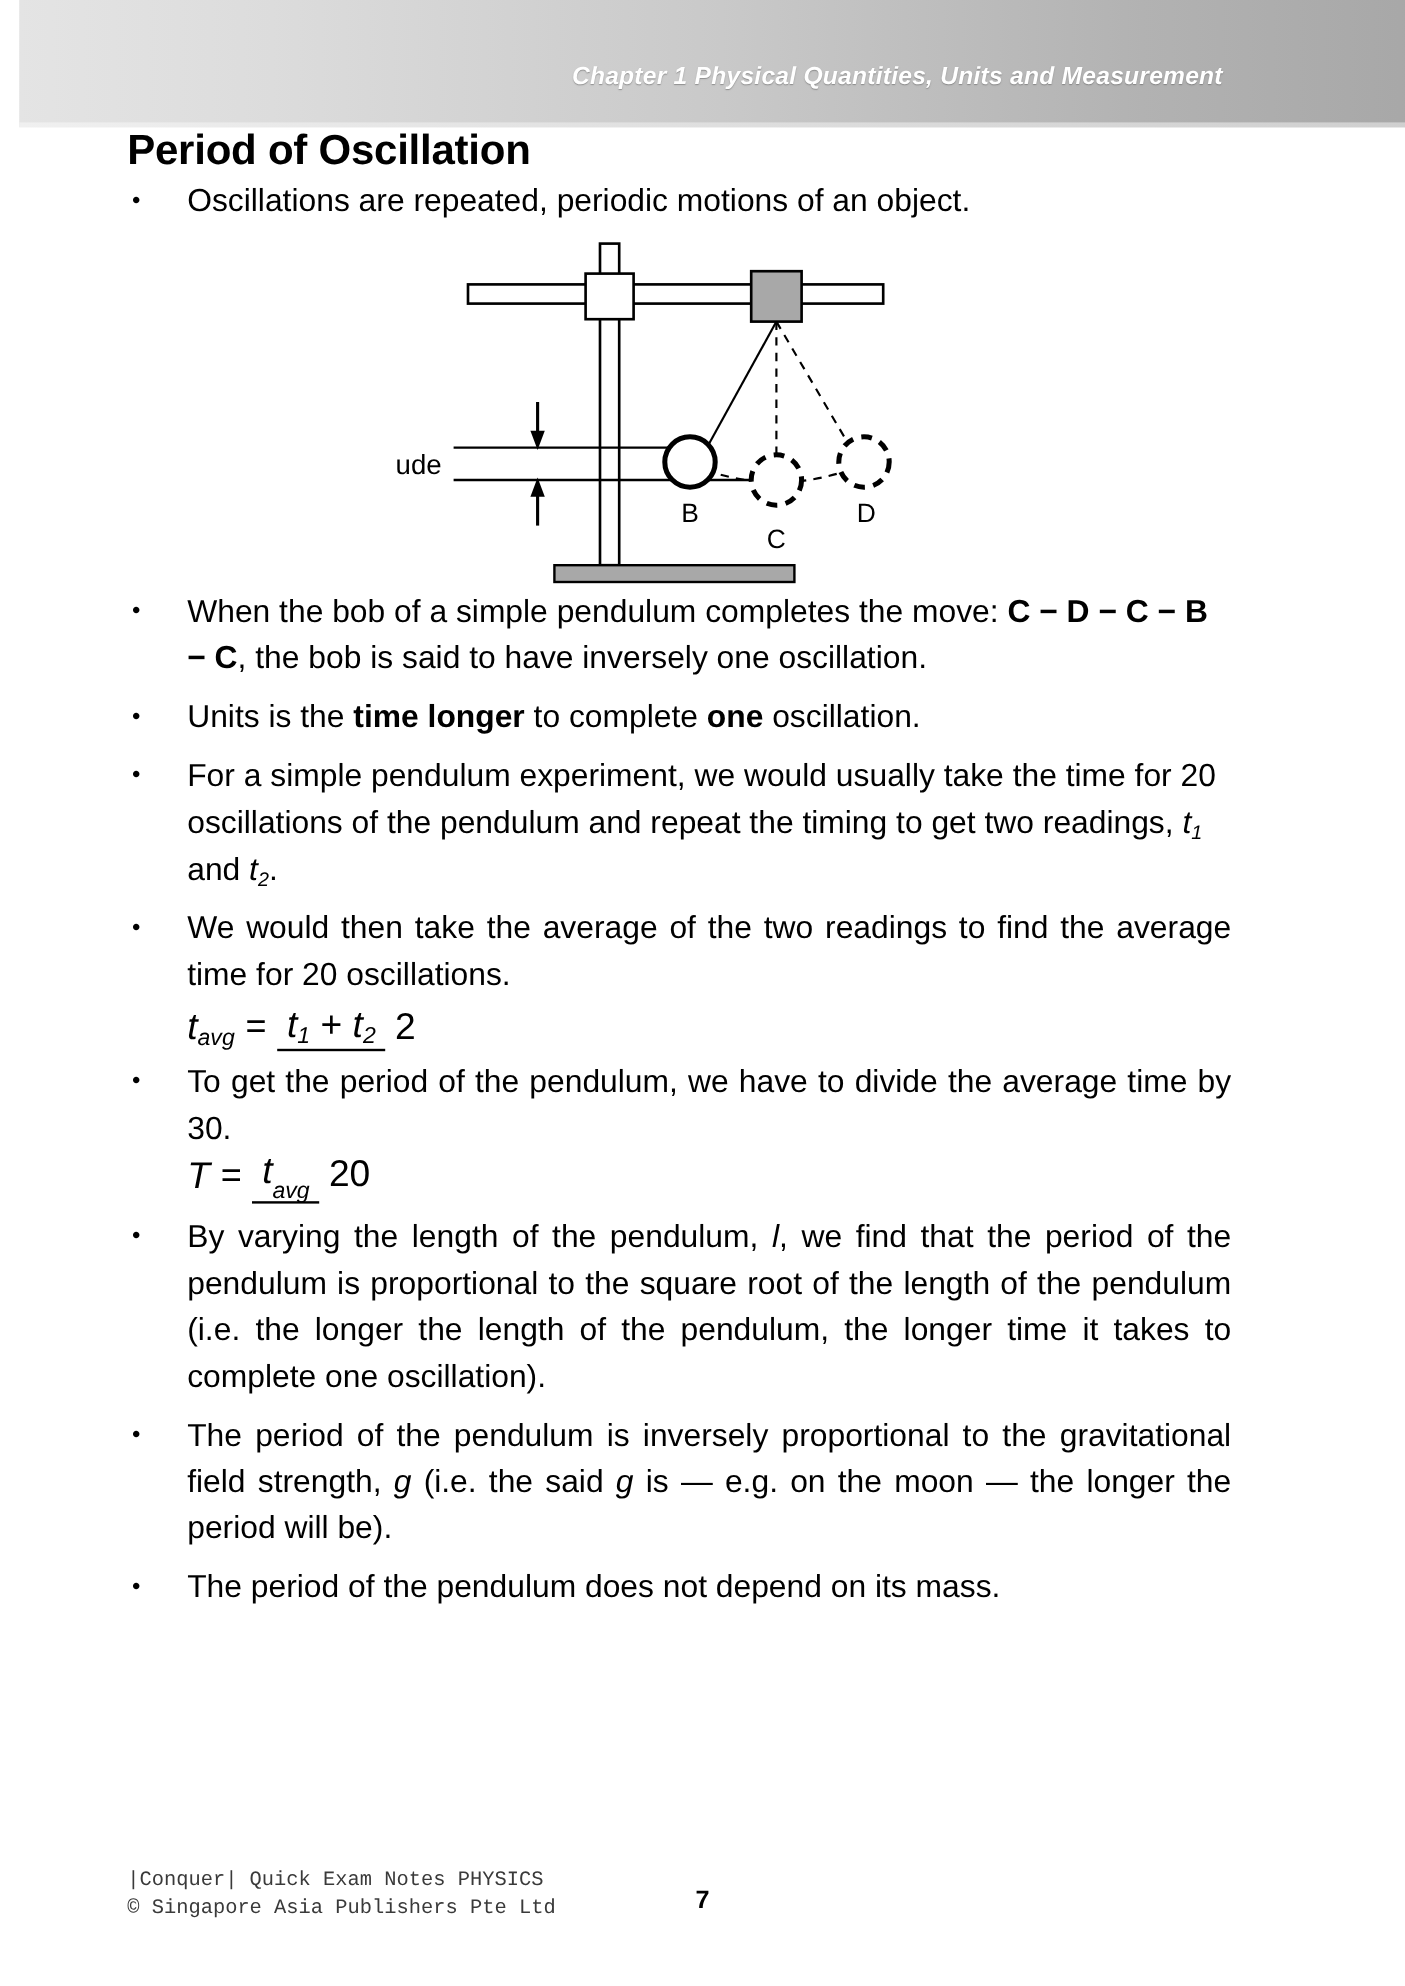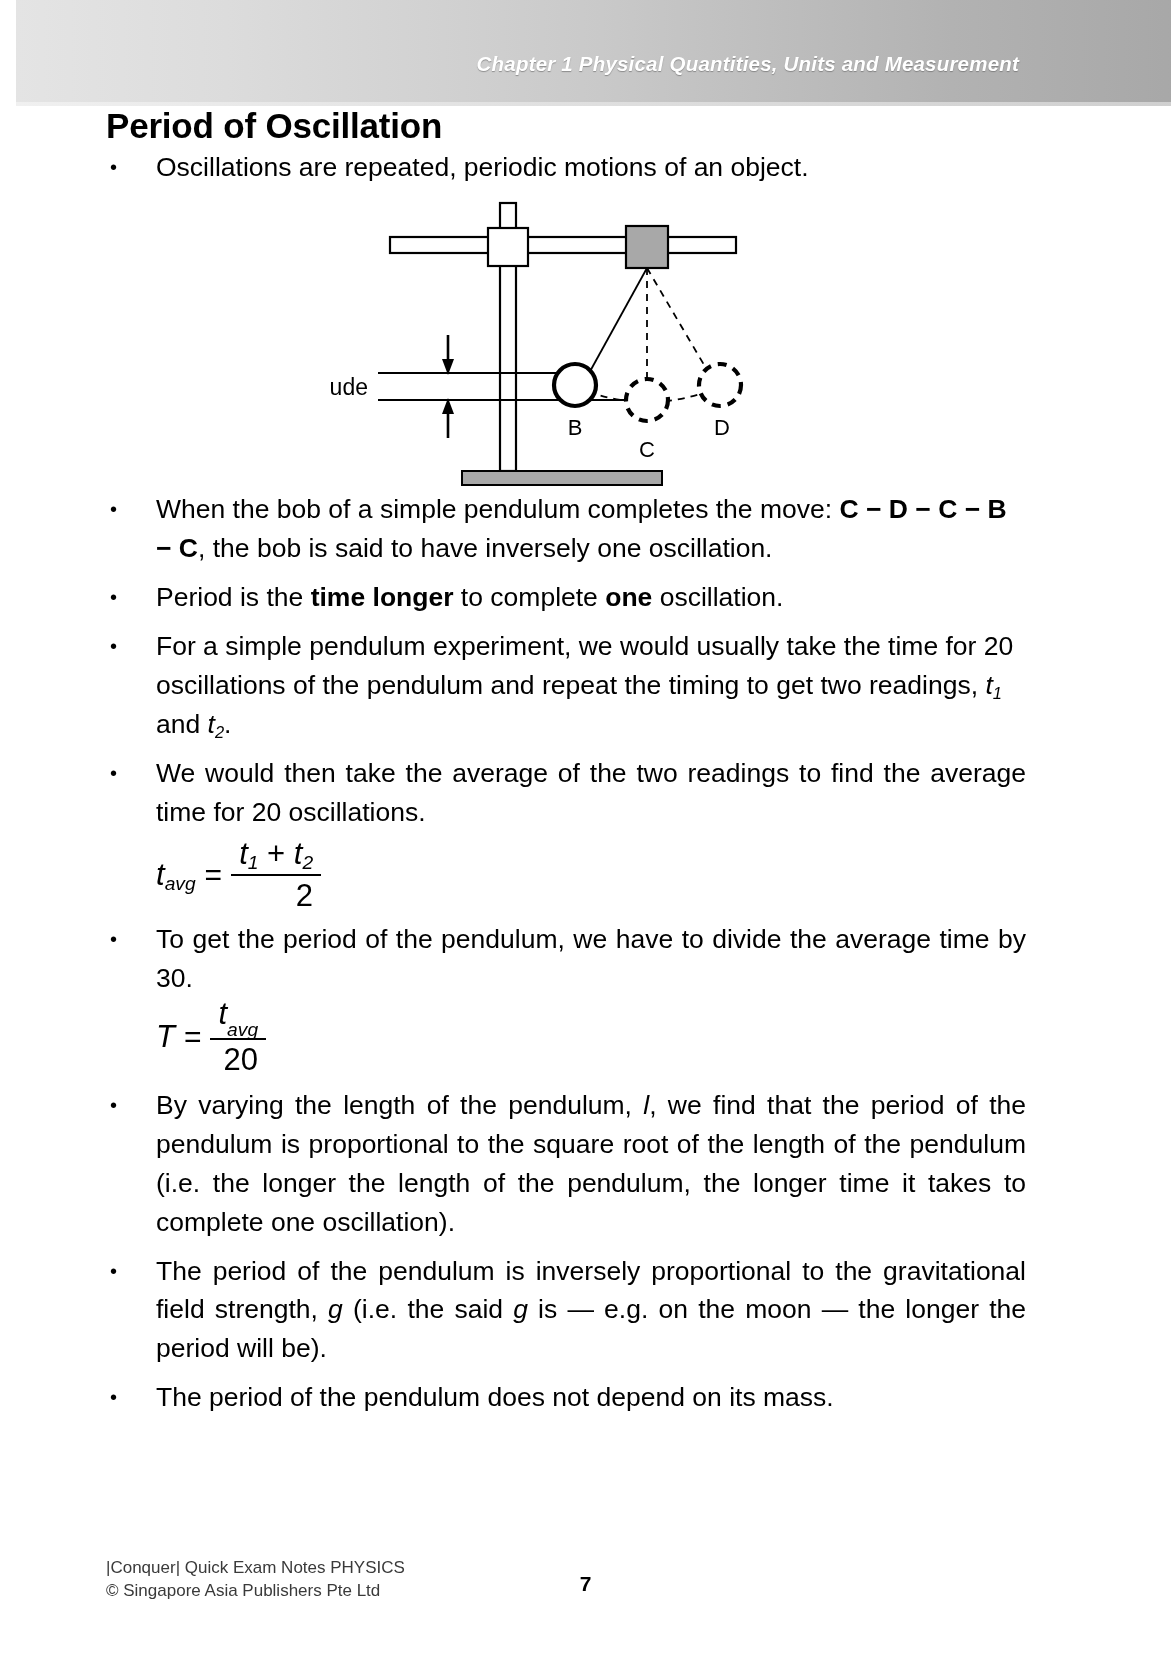--- a/index.html
+++ b/index.html
@@ -108,22 +108,22 @@
     display: inline-flex;
     align-items: baseline;
   }
   .formula .eq {
     font-style: normal;
     margin: 0 9px;
     font-size: 30px;
   }
   .frac {
     display: inline-flex;
-    flex-direction: column;
-    align-items: flex-end;
+    flex-direction: row;
+    align-items: flex-start;
     vertical-align: middle;
   }
   .frac .num {
     padding: 0 8px 2px 8px;
     border-bottom: 2.2px solid #000;
     white-space: nowrap;
   }
   .frac .den {
     padding: 2px 8px 0 8px;
     font-style: normal;
@@ -161,20 +161,21 @@
     width: 1171px;
     height: 70px;
   }
   .footer-left {
     position: absolute;
     left: 106px;
     top: 0;
     font-size: 17px;
     line-height: 1.36;
     color: #3a3a3a;
+    font-family: Liberation Mono, monospace;
   }
   .footer-page {
     position: absolute;
     left: 0;
     top: 16px;
     width: 1171px;
     text-align: center;
     font-size: 21px;
     font-weight: bold;
   }
@@ -240,21 +241,21 @@
 
   <div class="bullet-list" style="top:400px;">
 
     <div class="bullet">
       <span class="dot">•</span>
       <span class="btext"><span>When the bob of a simple pendulum completes the move: </span><b>C − D − C − B − C</b><span>, the bob is said to have inversely one oscillation.</span></span>
     </div>
 
     <div class="bullet">
       <span class="dot">•</span>
-      <span class="btext"><span>Period is the </span><b>time longer</b><span> to complete </span><b>one</b><span> oscillation.</span></span>
+      <span class="btext"><span>Units is the </span><b>time longer</b><span> to complete </span><b>one</b><span> oscillation.</span></span>
     </div>
 
     <div class="bullet">
       <span class="dot">•</span>
       <span class="btext"><span>For a simple pendulum experiment, we would usually take the time for 20 oscillations of the pendulum and repeat the timing to get two readings, </span><i>t</i><span class="subn">1</span><span> and </span><i>t</i><span class="subn">2</span><span>.</span></span>
     </div>
 
     <div class="bullet just" style="margin-bottom:0;">
       <span class="dot">•</span>
       <span class="btext just">We would then take the average of the two readings to find the average time for 20 oscillations.</span>

